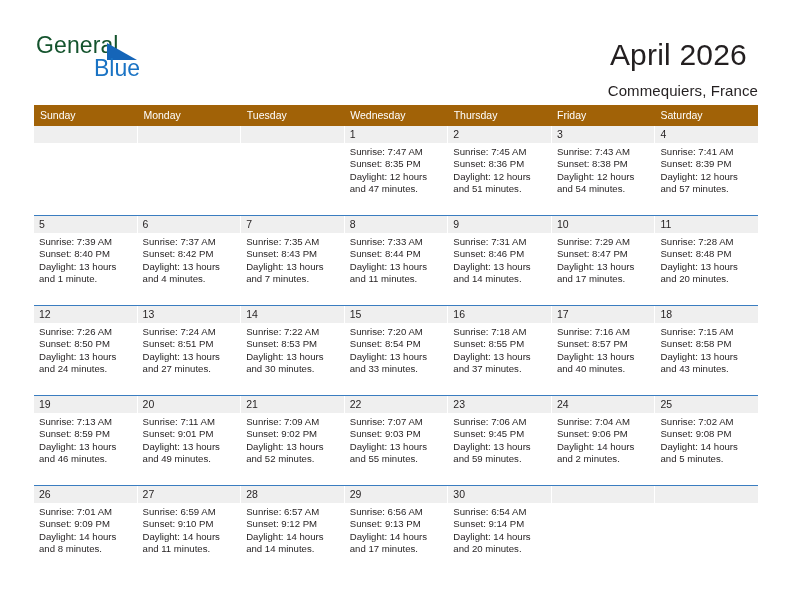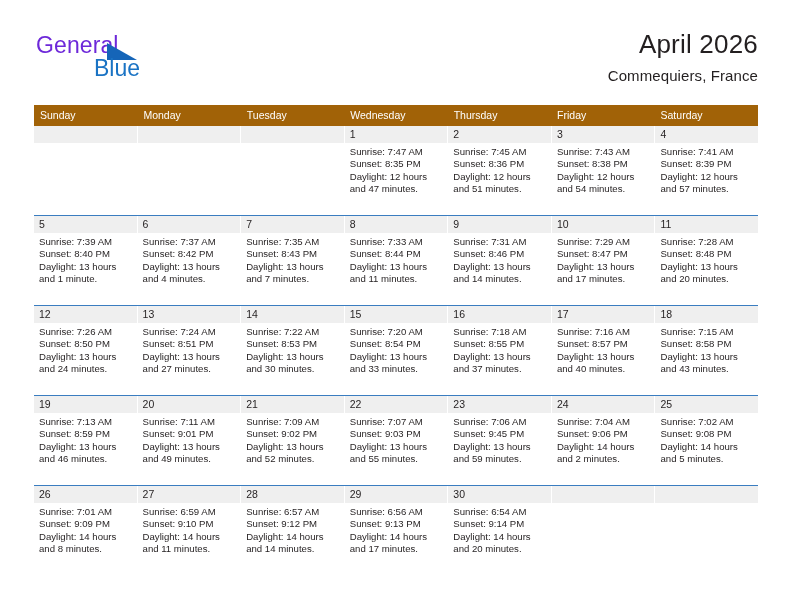--- a/index.html
+++ b/index.html
@@ -37,21 +37,21 @@
     top: 4px;
     width: 220px;
     height: 56px;
   }
   .brand-general {
     position: absolute;
     left: 2px;
     top: 0px;
     font-size: 23px;
     letter-spacing: 0.1px;
-    color: #6d28d9;
+    color: #14532d;
     font-family: "Liberation Sans", sans-serif;
     line-height: 26px;
   }
   .brand-tri {
     position: absolute;
     left: 73px;
     top: 11px;
     width: 0;
     height: 0;
     border-left: 30px solid #1565b8;
@@ -67,25 +67,25 @@
     font-family: "Liberation Sans", sans-serif;
   }
 
   .title-block {
     position: absolute;
     right: 0;
     top: 0;
     text-align: right;
   }
   .cal-title {
-    font-size: 26px;
+    font-size: 30px;
     color: #231f20;
     line-height: 32px;
     font-weight: normal;
-    margin: 0;
+    margin: 11px;
     letter-spacing: 0.2px;
   }
   .cal-sub {
     font-size: 15px;
     color: #231f20;
     line-height: 18px;
     margin-top: 7px;
     letter-spacing: 0.1px;
   }
 

